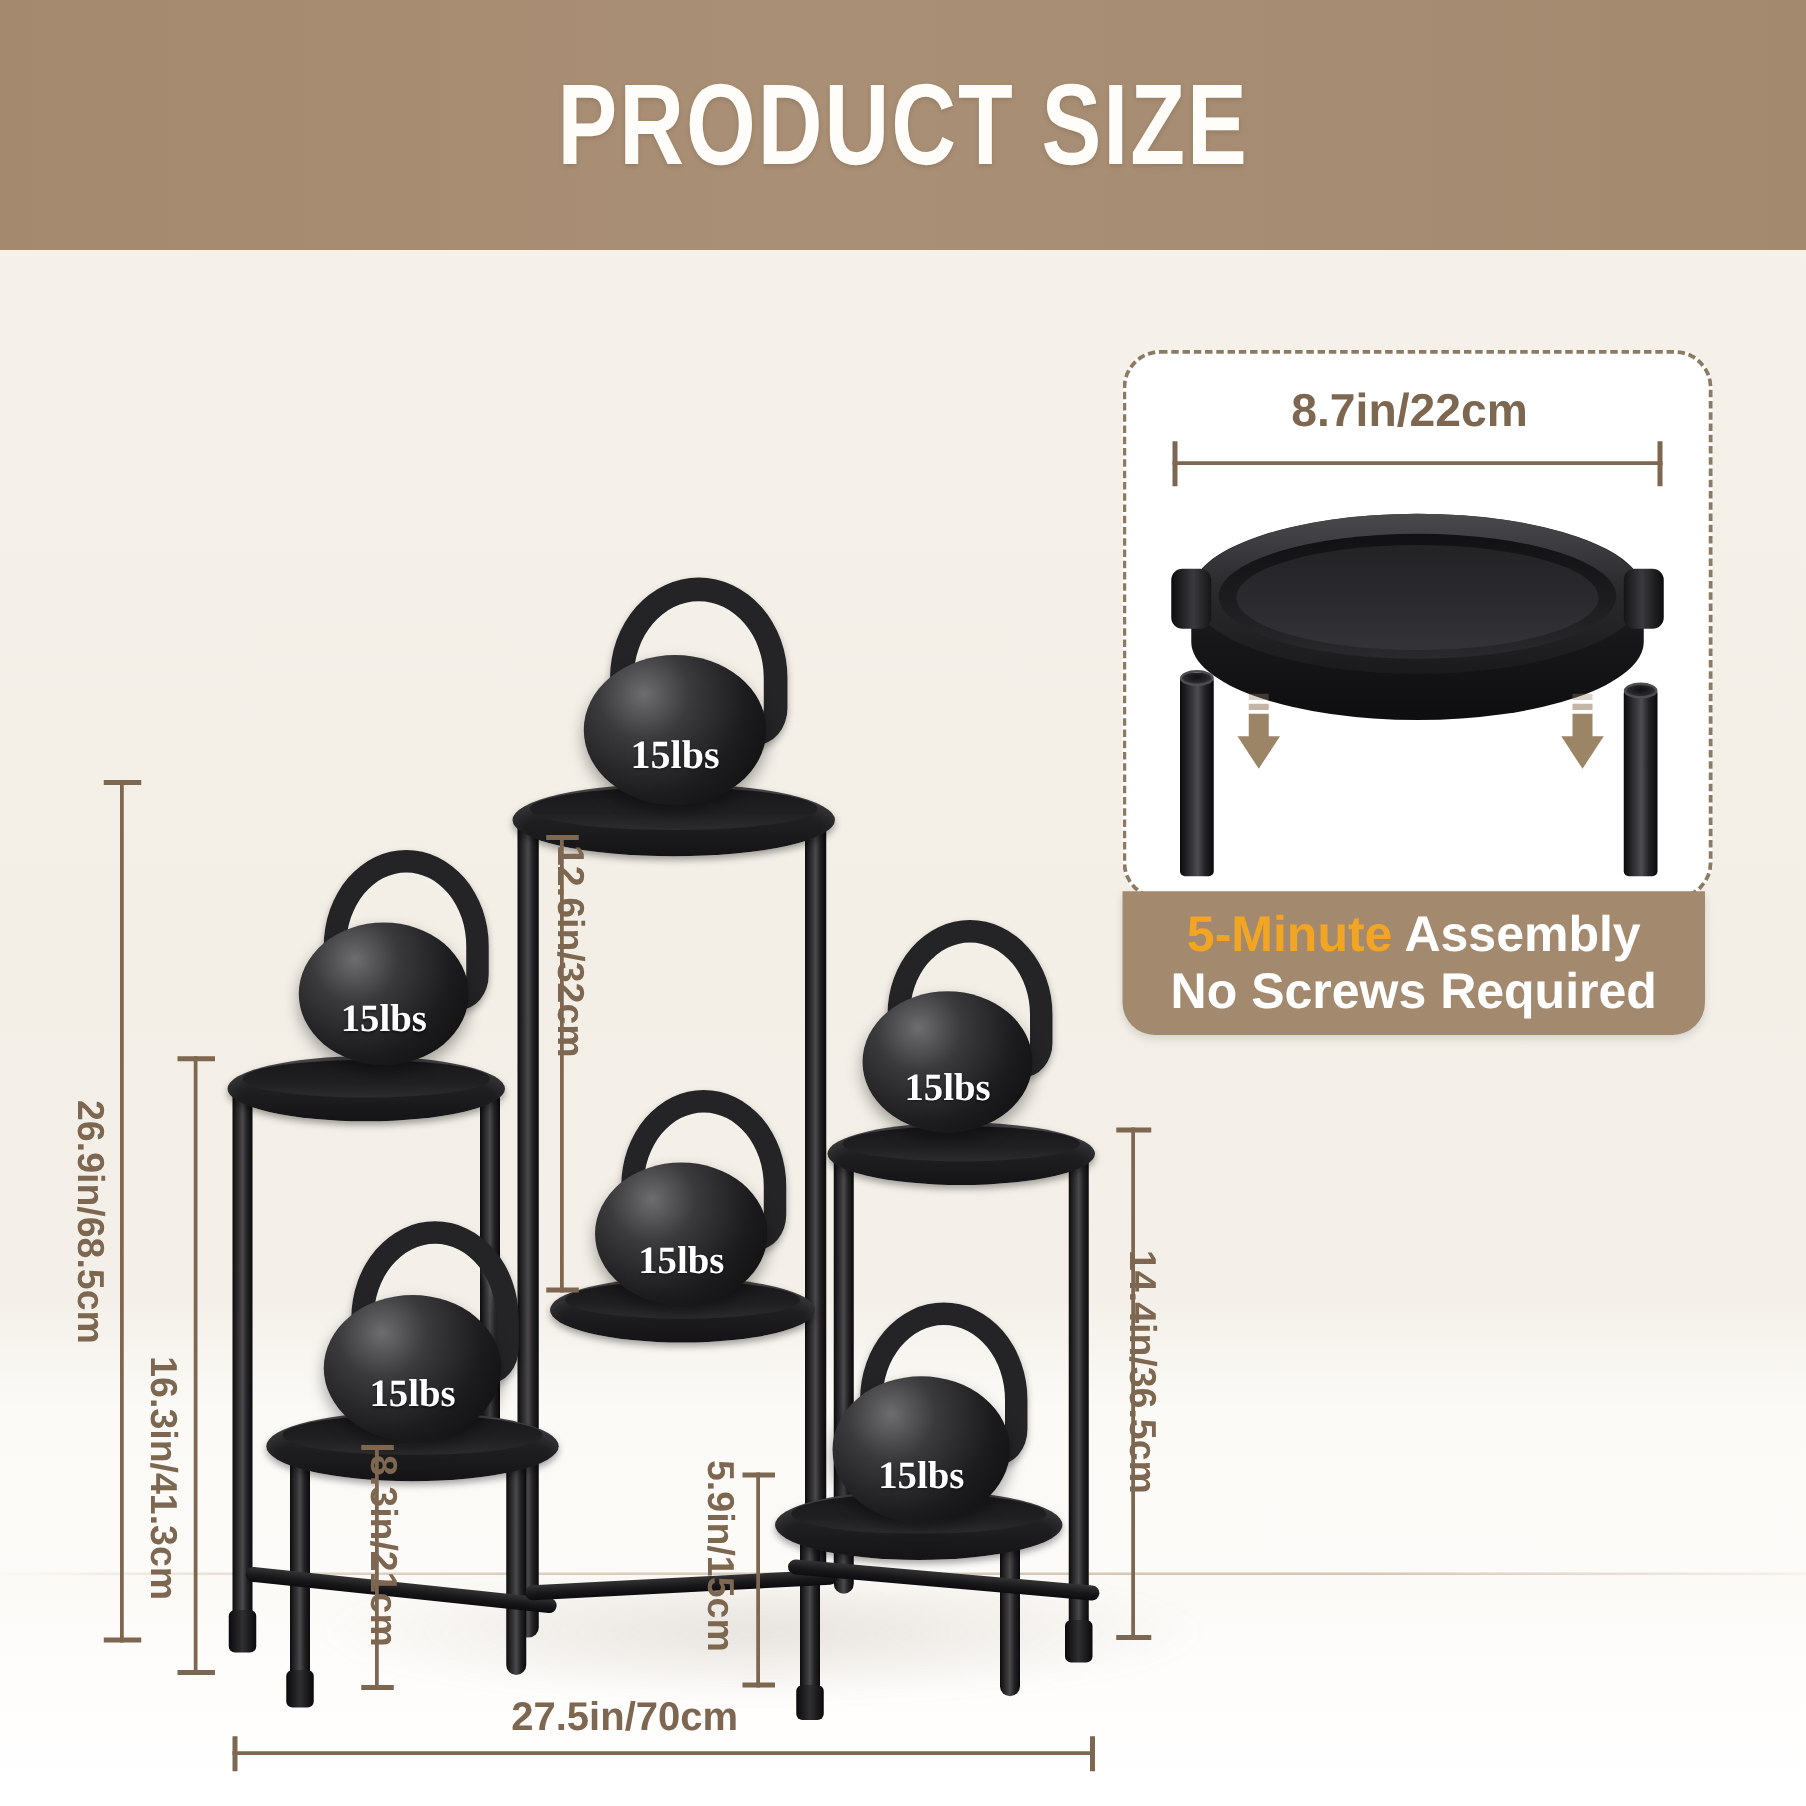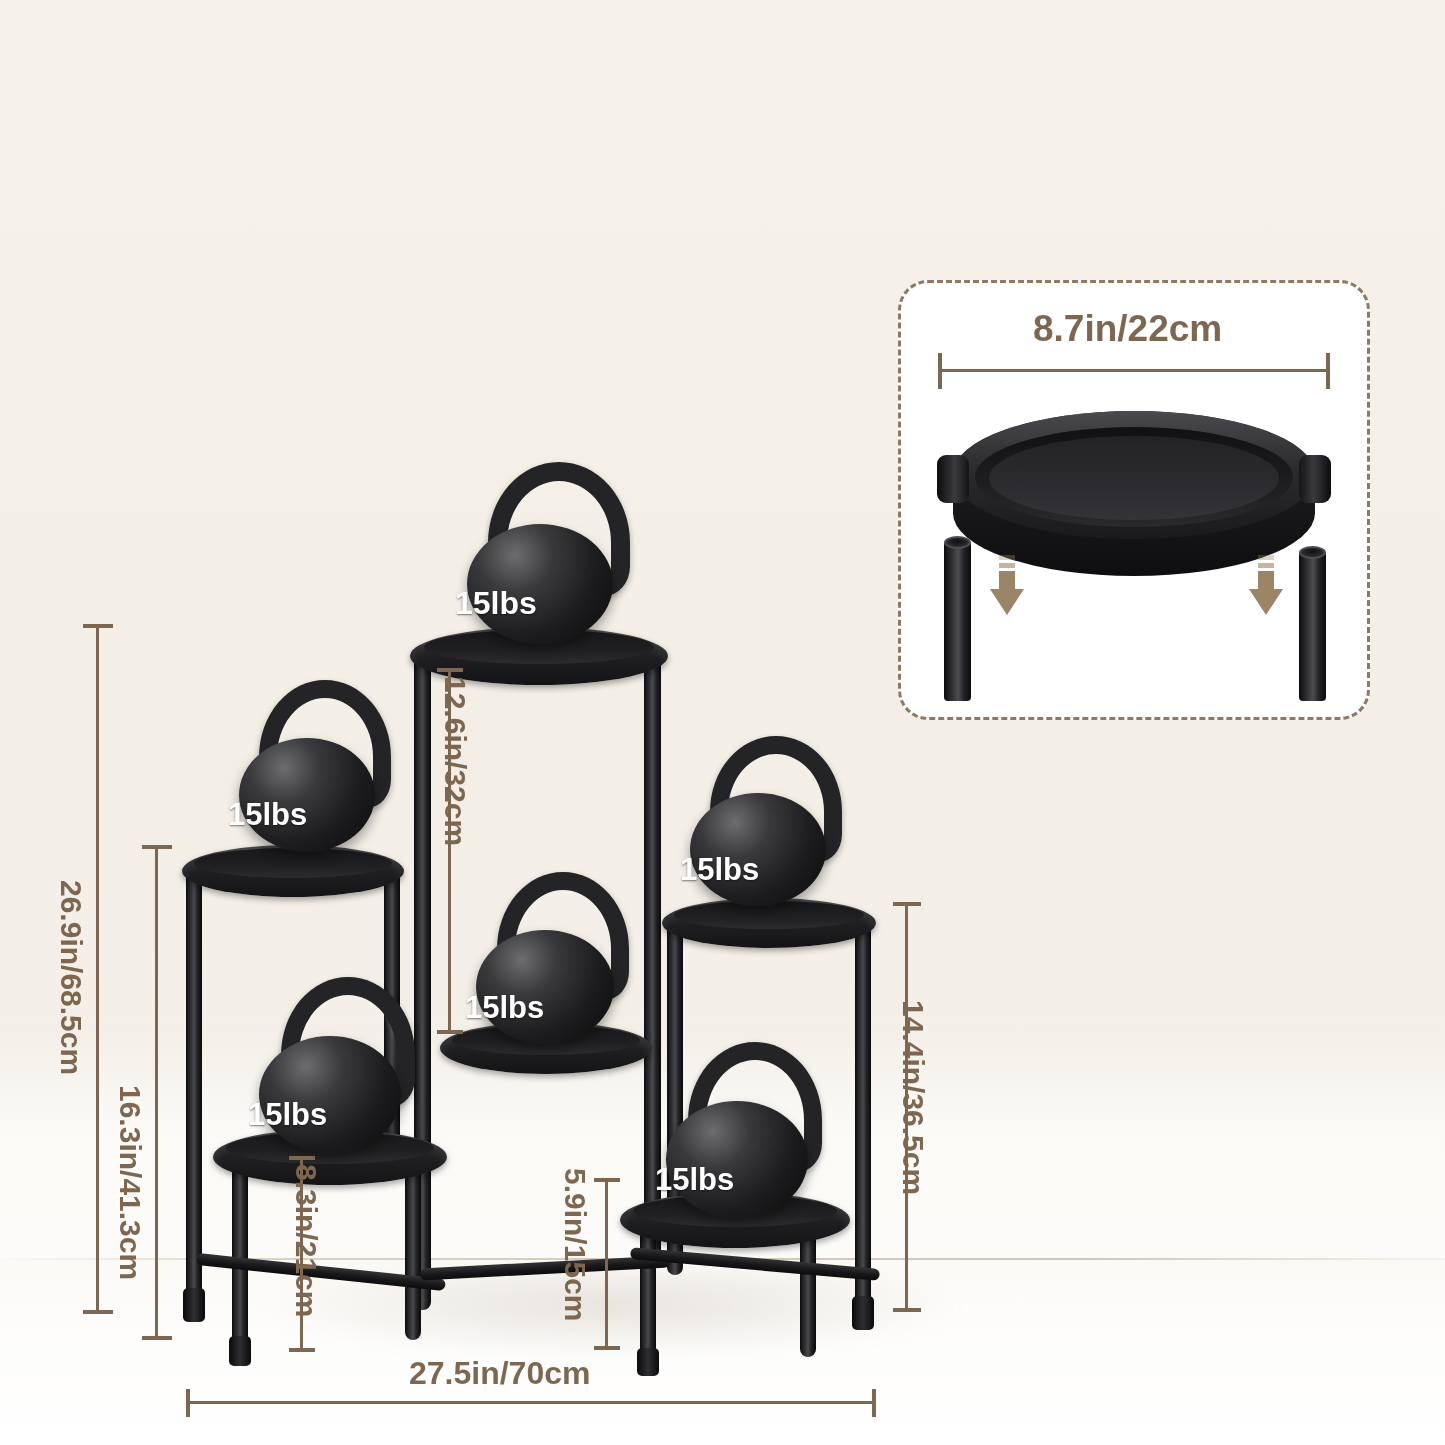--- a/index.html
+++ b/index.html
@@ -58,22 +58,22 @@
 
   
   .kb{position:absolute;}
   .kb .ball{position:absolute;border-radius:50%;
     background:radial-gradient(circle at 33% 26%, #6d6d70 0%, #3a3a3d 28%, #1c1c1e 62%, #0b0b0c 100%);
     box-shadow:0 6px 12px rgba(0,0,0,.35);}
   .kb .handle{position:absolute;border-radius:50% 50% 18% 18%/60% 60% 22% 22%;
     border-style:solid;border-color:#242427;
     background:transparent;
     box-shadow:inset 0 3px 5px rgba(255,255,255,.10), 0 3px 6px rgba(0,0,0,.3);}
-  .kb .lbl{position:absolute;color:#ffffff;font-weight:bold;
-    width:100%;font-family:Liberation Sans, sans-serif;
+  .kb .lbl{position:absolute;color:#ffffff;font-weight:bold;text-align:center;
+    width:100%;font-family:Liberation Serif, serif;
     text-shadow:0 1px 2px rgba(0,0,0,.5);}
 
   
   .inset{position:absolute;left:898px;top:280px;width:466px;height:434px;
     background:#ffffff;border:3px dashed #8d7a63;border-radius:30px;overflow:hidden;}
   .inset-disc{position:absolute;border-radius:50%;}
   .tube{position:absolute;border-radius:4px;
     background:linear-gradient(90deg,#0b0b0d 0%,#3d3d41 40%,#4e4e52 52%,#232327 74%,#0a0a0c 100%);}
   .tube-top{position:absolute;border-radius:50%;
     background:radial-gradient(ellipse at 50% 40%,#101012 0%,#25252a 55%,#4a4a50 100%);
@@ -90,20 +90,23 @@
   .badge-row{white-space:nowrap;font-size:40px;font-weight:bold;line-height:1.12;
     font-family:"Liberation Sans","DejaVu Sans",sans-serif;}
   .badge-accent{color:#f2a423;}
   .badge-white{color:#ffffff;}
 </style>
 </head>
 <body>
 
 <div class="stage">
 
+  <div class="banner">
+    <div class="banner-title">PRODUCT SIZE</div>
+  </div>
 
   <div class="floor"></div>
   <div class="shadowblob"></div>
 
   <div class="prod">
 
     <div class="leg" style="left:414px;top:645px;width:17px;height:665px;"></div>
     <div class="leg" style="left:644px;top:645px;width:17px;height:620px;"></div>
 
     <div class="leg" style="left:186px;top:862px;width:16px;height:440px;"></div>
@@ -272,14 +275,20 @@
     </div>
 
     <div class="arrow-wrap" style="left:348px;top:272px;width:34px;height:62px;">
       <div class="arrow-stem" style="left:9px;top:0;width:16px;height:5px;opacity:.35;"></div>
       <div class="arrow-stem" style="left:9px;top:8px;width:16px;height:5px;opacity:.6;"></div>
       <div class="arrow-stem" style="left:9px;top:16px;width:16px;height:20px;"></div>
       <div class="arrow-head" style="left:0;top:34px;"></div>
     </div>
   </div>
 
+  <div class="badge">
+    <div class="badge-row">
+      <span class="badge-accent">5-Minute</span><span class="badge-white"> Assembly</span>
+    </div>
+    <div class="badge-row badge-white">No Screws Required</div>
+  </div>
 
 </div>
 
 </body></html>

